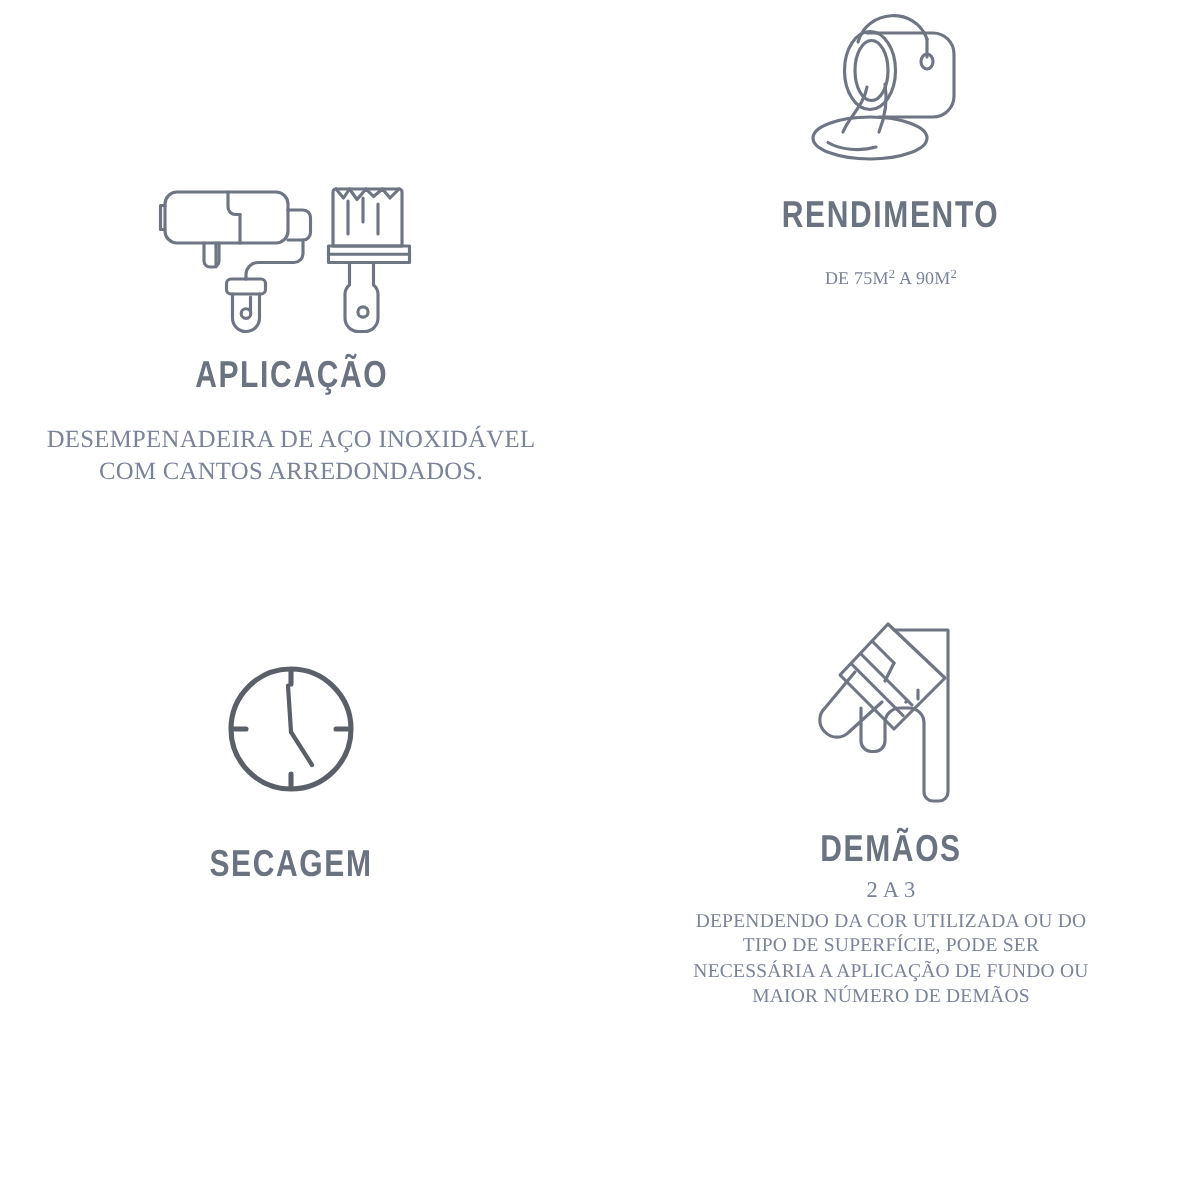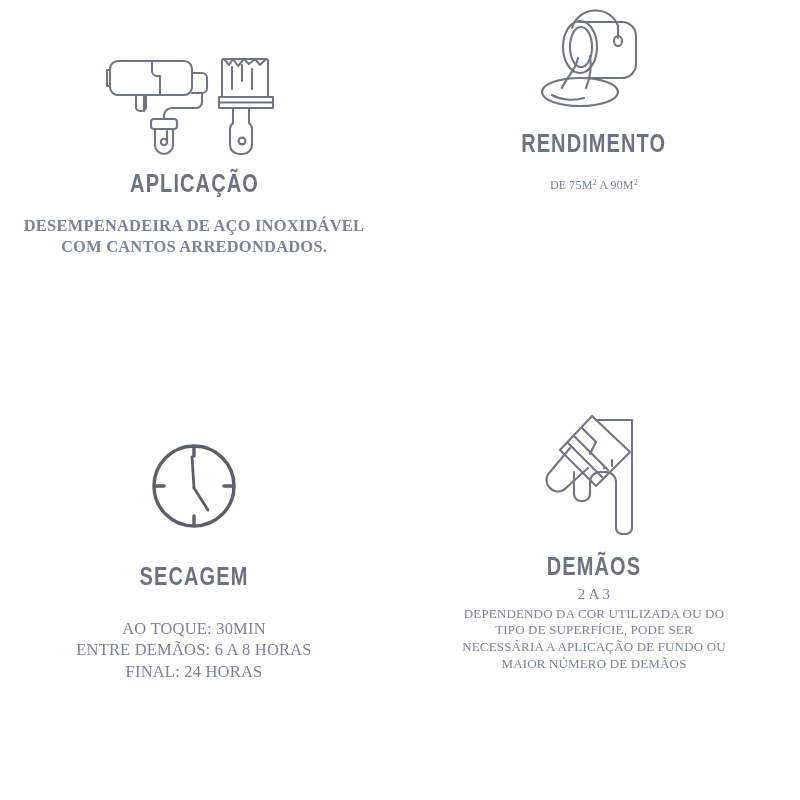--- a/index.html
+++ b/index.html
@@ -26,21 +26,21 @@
   }
 
   .spec-cell {
     position: relative;
     display: flex;
     flex-direction: column;
     align-items: center;
   }
 
   
-  .cell-aplicacao  { padding-top: 53px; }
+  .cell-aplicacao  { padding-top: 120px; }
   .cell-rendimento { }
   .cell-secagem    { padding-top: 88px;  }
   .cell-demaos     { padding-top: 60px;  }
 
   .icon-wrap {
     display: block;
     line-height: 0;
   }
   .icon-wrap svg {
     display: block;
@@ -73,21 +73,20 @@
     text-align: center;
     line-height: 1.30;
     letter-spacing: 0.012em;
     white-space: pre-line;
   }
 
   .b-aplicacao {
     font-size: 16.5px;
     margin-top: 19px;
     width: 380px;
-    font-weight: bold;
   }
   .b-rendimento {
     font-size: 12px;
     margin-top: 22px;
     width: 380px;
   }
   .b-secagem {
     font-size: 16.5px;
     margin-top: 29px;
     width: 380px;
@@ -195,23 +194,20 @@
         <path d="M87 48 h-9"></path>
         <path d="M48 87 v-9"></path>
         <path d="M9 48 h9"></path>
 
         <path d="M48 50 L46 19" stroke-width="2.8"></path>
 
         <path d="M48 50 L62 72" stroke-width="2.8"></path>
       </svg>
     </span>
     <div class="heading h-secagem">SECAGEM</div>
-    <div class="body-text b-secagem">AO TOQUE: 30MIN
-ENTRE DEMÃOS: 6 A 8 HORAS
-FINAL: 24 HORAS</div>
   </div>
 
   <div class="spec-cell cell-demaos">
     <span class="icon-wrap">
       <svg width="120" height="130" viewBox="0 0 120 130" fill="none" stroke="#6f7582" stroke-width="2.1" stroke-linecap="round" stroke-linejoin="round">
 
         <path d="M62 10 h36 v108 a6 6 0 0 1 -6 6 h-4 a6 6 0 0 1 -6 -6 V72 a10 10 0 0 0 -10 -10 h-6 a10 10 0 0 0 -10 10 v12 a7 7 0 0 1 -7 7 h-2 a7 7 0 0 1 -7 -7 V62"></path>
 
         <path d="M78 50 v6"></path>
         <circle cx="70" cy="58" r="1.2" fill="#6f7582" stroke="none"></circle>

